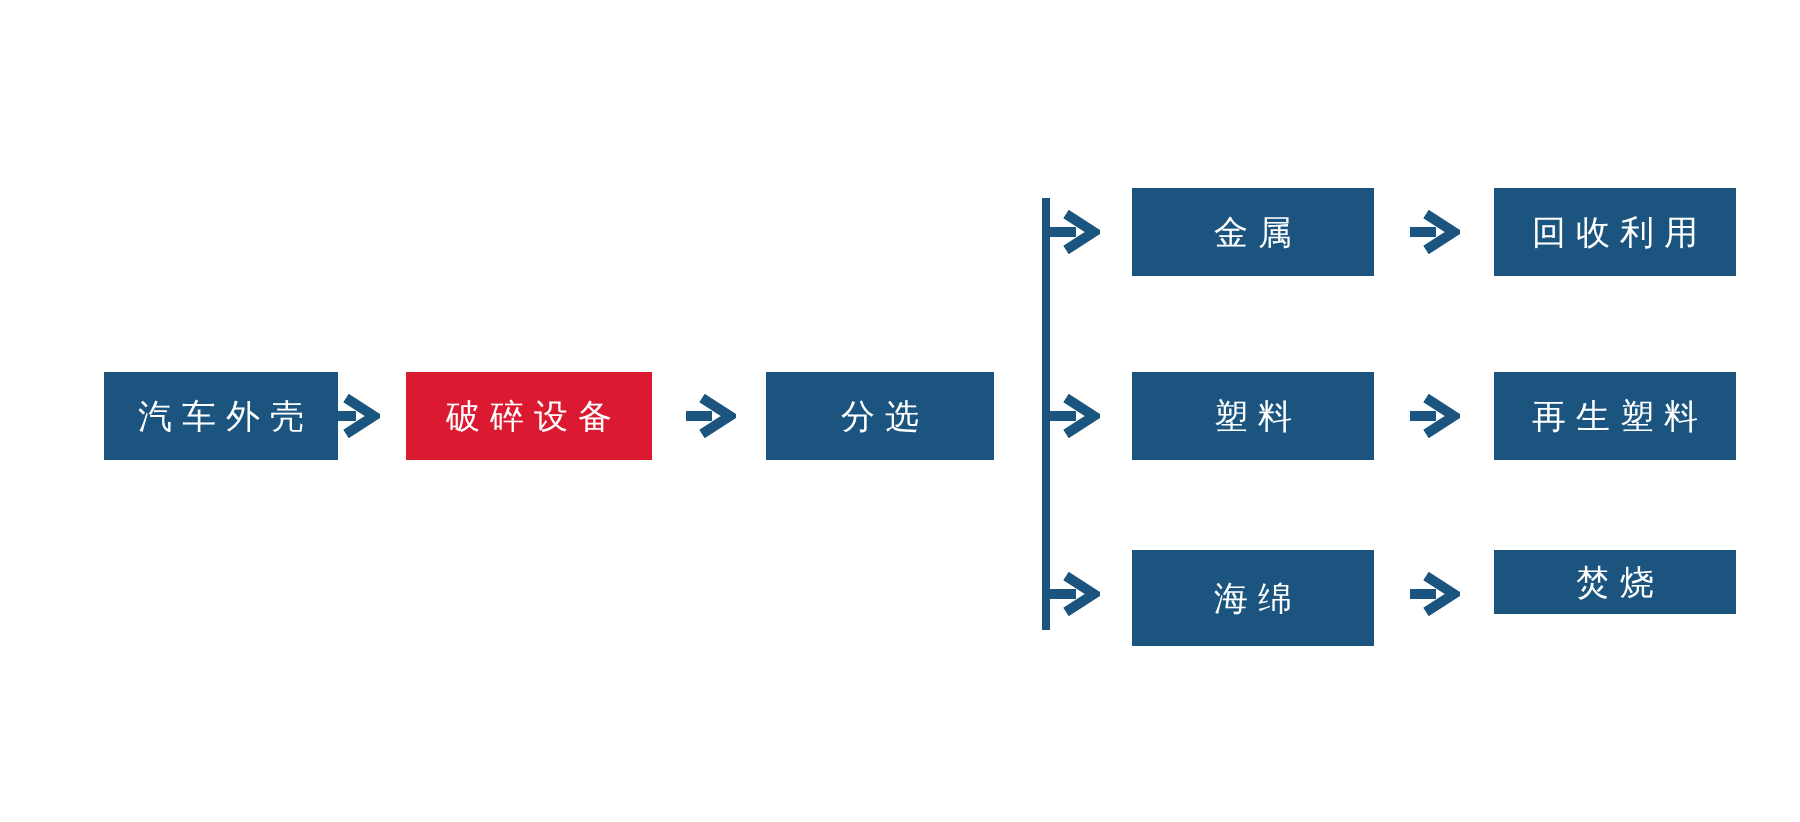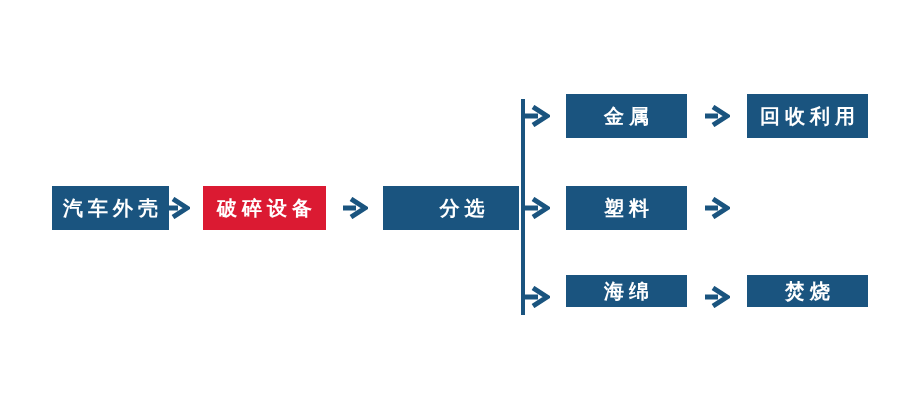--- a/index.html
+++ b/index.html
@@ -19,26 +19,25 @@
     height: 411px;
     background: #ffffff;
     overflow: hidden;
   }
   .node {
     position: absolute;
     display: flex;
     align-items: center;
     justify-content: center;
     color: var(--text);
-    font-size: 20px;
+    font-size: 17px;
     letter-spacing: 5px;
     text-indent: 5px;
     white-space: nowrap;
     background: var(--blue);
-    font-weight: bold;
   }
   .node.red { background: var(--red); }
   .arrow {
     position: absolute;
     width: 26px;
     height: 22px;
   }
   .arrow svg { display: block; width: 100%; height: 100%; }
   .vline {
     position: absolute;
@@ -65,21 +64,21 @@
 
   <div class="node red" style="left:203px; top:186px; width:123px; height:44px;">破碎设备</div>
 
   <div class="arrow" style="left:342px; top:197px;">
     <svg viewBox="0 0 26 22" xmlns="http://www.w3.org/2000/svg">
       <path d="M1 11 H14" stroke="#1A547F" stroke-width="5" fill="none"></path>
       <path d="M9 2 L23 11 L9 20" stroke="#1A547F" stroke-width="5" fill="none" stroke-linejoin="miter"></path>
     </svg>
   </div>
 
-  <div class="node" style="left:383px; top:186px; width:114px; height:44px;padding-left:22px;">分选</div>
+  <div class="node" style="left:383px; top:186px; width:114px; height:44px;">分选</div>
 
   <div class="vline"></div>
 
   <div class="arrow" style="left:524px; top:105px;">
     <svg viewBox="0 0 26 22" xmlns="http://www.w3.org/2000/svg">
       <path d="M1 11 H14" stroke="#1A547F" stroke-width="5" fill="none"></path>
       <path d="M9 2 L23 11 L9 20" stroke="#1A547F" stroke-width="5" fill="none" stroke-linejoin="miter"></path>
     </svg>
   </div>
   <div class="arrow" style="left:524px; top:197px;">
@@ -104,22 +103,23 @@
   </div>
   <div class="node" style="left:566px; top:186px; width:121px; height:44px;">塑料</div>
 
   <div class="node" style="left:747px; top:94px; width:121px; height:44px;">回收利用</div>
   <div class="arrow" style="left:704px; top:197px;">
     <svg viewBox="0 0 26 22" xmlns="http://www.w3.org/2000/svg">
       <path d="M1 11 H14" stroke="#1A547F" stroke-width="5" fill="none"></path>
       <path d="M9 2 L23 11 L9 20" stroke="#1A547F" stroke-width="5" fill="none" stroke-linejoin="miter"></path>
     </svg>
   </div>
+  <div class="node" style="left:747px; top:186px; width:121px; height:44px;">再生塑料</div>
 
-  <div class="node" style="left:566px; top:275px; width:121px; height:32px;">海绵</div>
+  <div class="node" style="left:566px; top:275px; width:121px; height:48px;">海绵</div>
   <div class="arrow" style="left:704px; top:286px;">
     <svg viewBox="0 0 26 22" xmlns="http://www.w3.org/2000/svg">
       <path d="M1 11 H14" stroke="#1A547F" stroke-width="5" fill="none"></path>
       <path d="M9 2 L23 11 L9 20" stroke="#1A547F" stroke-width="5" fill="none" stroke-linejoin="miter"></path>
     </svg>
   </div>
   <div class="node" style="left:747px; top:275px; width:121px; height:32px;">焚烧</div>
 
 </div>
 

